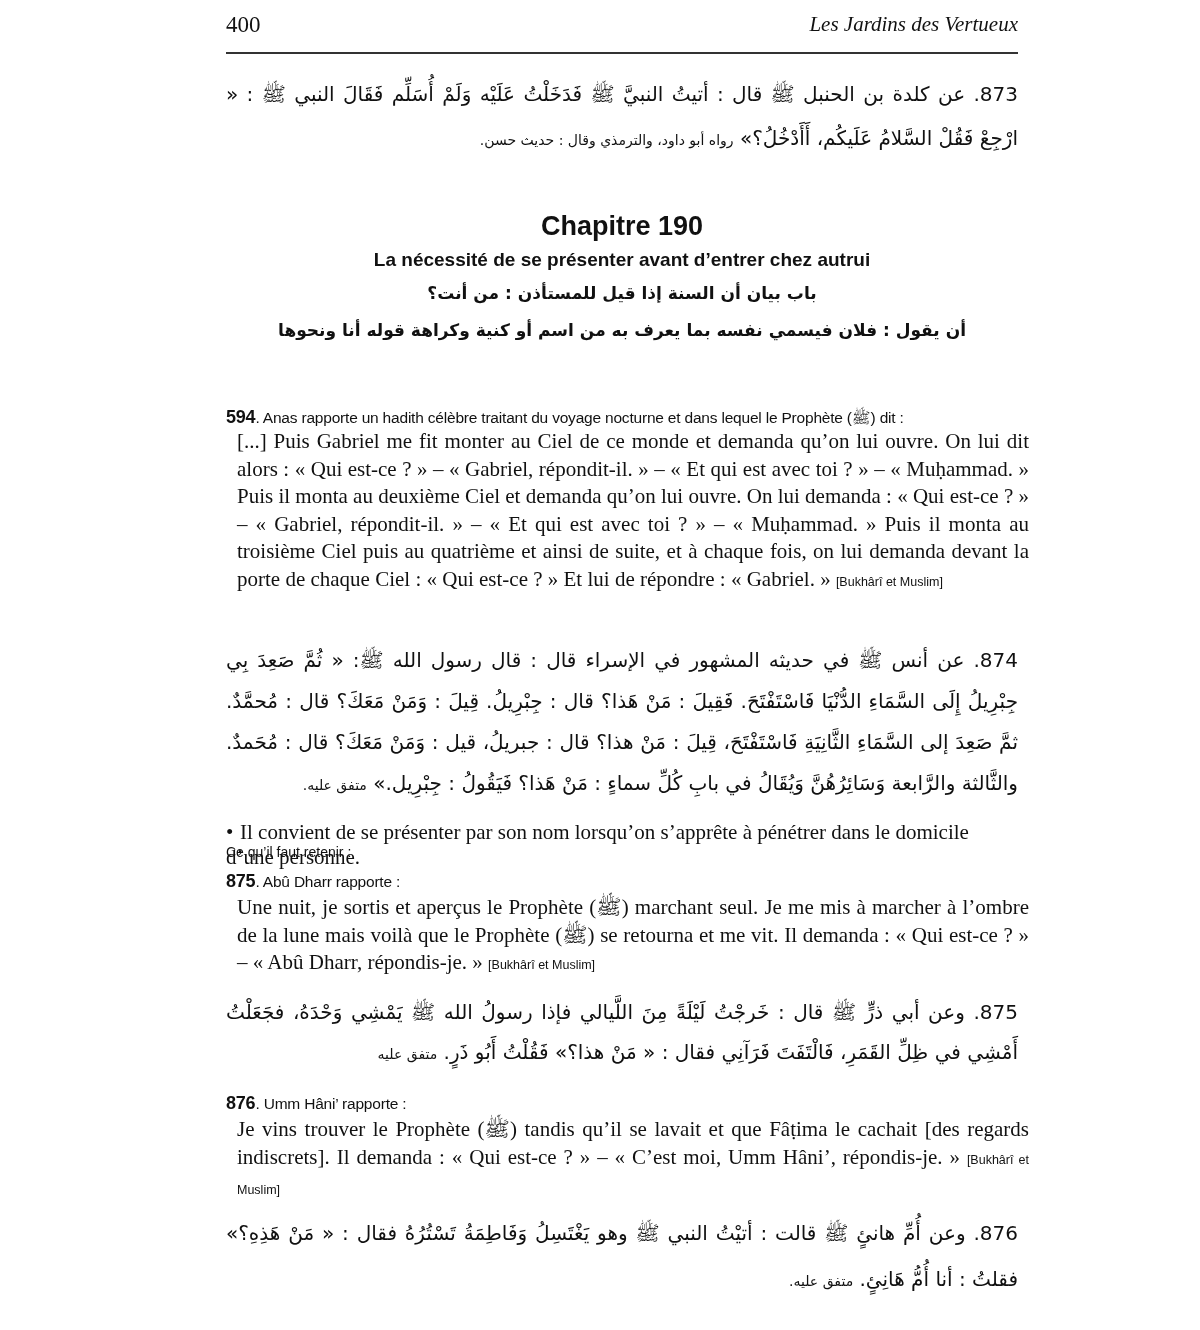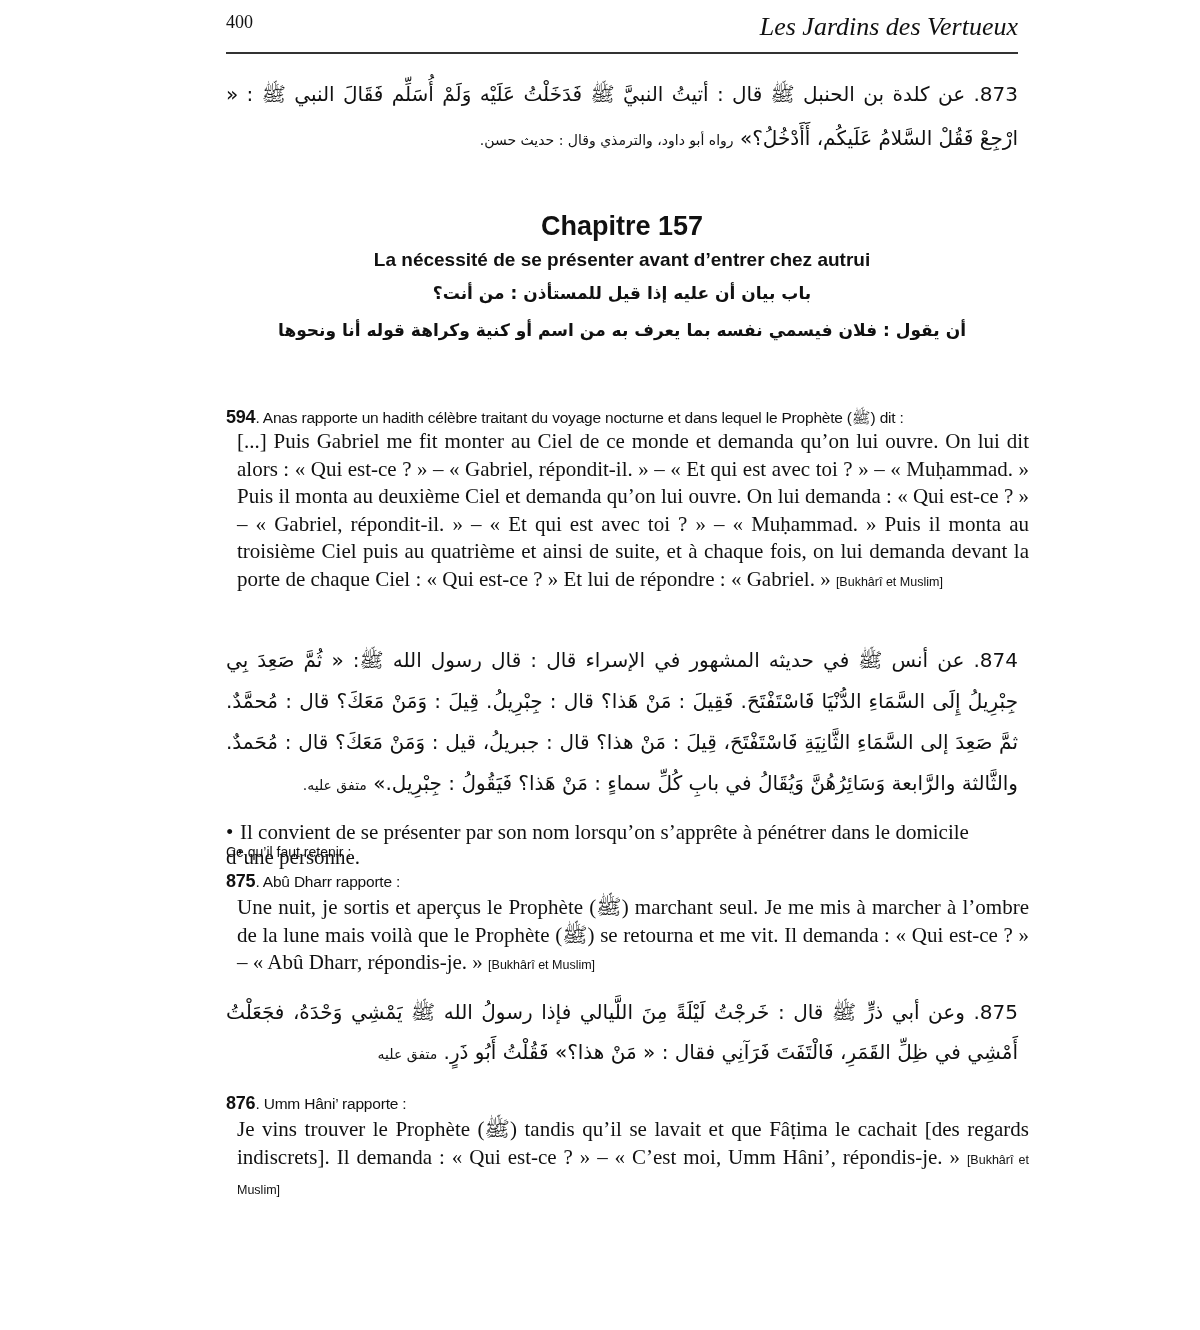--- a/index.html
+++ b/index.html
@@ -2,22 +2,22 @@
 <html><head>
   <meta charset="utf-8">
   <style>
     * { margin: 0; padding: 0; box-sizing: border-box; }
     html, body { width: 1200px; height: 1330px; background: #ffffff; }
     body { position: relative; color: #111; font-family: "Liberation Serif", serif; overflow: hidden; }
 
     .page { position: absolute; left: 226px; top: 0; width: 792px; height: 1330px; }
 
     .running-head { position: absolute; left: 0; top: 12px; width: 792px; height: 30px; }
-    .page-number { position: absolute; left: 0; top: 0; font-size: 18px; font-family: "Liberation Serif", serif; }
-    .book-title { position: absolute; right: 0; top: 0; font-size: 26px; font-style: italic; font-family: "Liberation Serif", serif; }
+    .page-number { position: absolute; left: 0; top: 0; font-size: 23px; font-family: "Liberation Serif", serif; }
+    .book-title { position: absolute; right: 0; top: 0; font-size: 21px; font-style: italic; font-family: "Liberation Serif", serif; }
     .head-rule { position: absolute; left: 0; top: 40px; width: 792px; height: 2px; background: #333; }
 
     .ar { direction: rtl; text-align: justify; text-align-last: right; font-family: "DejaVu Sans", sans-serif; }
     .ar-block { position: absolute; left: 0; width: 792px; font-size: 20px; line-height: 44px; }
     .ar-src { font-size: 14px; }
 
     .chapter { position: absolute; left: 0; top: 208px; width: 792px; text-align: center; }
     .chapter-num { font-family: "Liberation Sans", sans-serif; font-weight: bold; font-size: 27px; line-height: 36px; }
     .chapter-title { font-family: "Liberation Sans", sans-serif; font-weight: bold; font-size: 19px; line-height: 32px; }
     .chapter-ar1 { font-family: "DejaVu Sans", sans-serif; font-weight: bold; font-size: 17px; line-height: 34px; direction: rtl; }
@@ -42,23 +42,23 @@
     <span class="book-title">Les Jardins des Vertueux</span>
     <div class="head-rule"></div>
   </div>
 
   <div class="ar ar-block" style="top:72px;">
     <span>873. عن كلدة بن الحنبل ﷺ قال : أتيتُ النبيَّ ﷺ فَدَخَلْتُ عَلَيْه وَلَمْ أُسَلِّم فَقَالَ النبي ﷺ : « ارْجِعْ فَقُلْ السَّلامُ عَلَيكُم، أَأَدْخُلُ؟»</span>
     <span class="ar-src">رواه أبو داود، والترمذي وقال : حديث حسن.</span>
   </div>
 
   <div class="chapter">
-    <div class="chapter-num">Chapitre 157</div>
+    <div class="chapter-num">Chapitre 190</div>
     <div class="chapter-title">La nécessité de se présenter avant d’entrer chez autrui</div>
-    <div class="chapter-ar1">باب بيان أن عليه إذا قيل للمستأذن : من أنت؟</div>
+    <div class="chapter-ar1">باب بيان أن السنة إذا قيل للمستأذن : من أنت؟</div>
     <div class="chapter-ar2">أن يقول : فلان فيسمي نفسه بما يعرف به من اسم أو كنية وكراهة قوله أنا ونحوها</div>
   </div>
 
   <div class="hadith-head" style="top:406px;">
     <span class="hadith-num">594</span><span>. Anas rapporte un hadith célèbre traitant du voyage nocturne et dans lequel le Prophète (ﷺ) dit :</span>
   </div>
   <div class="hadith-body" style="top:428px;">
     <span>[...] Puis Gabriel me fit monter au Ciel de ce monde et demanda qu’on lui ouvre. On lui dit alors : « Qui est-ce ? » – « Gabriel, répondit-il. » – « Et qui est avec toi ? » – « Muḥammad. » Puis il monta au deuxième Ciel et demanda qu’on lui ouvre. On lui demanda : « Qui est-ce ? » – « Gabriel, répondit-il. » – « Et qui est avec toi ? » – « Muḥammad. » Puis il monta au troisième Ciel puis au quatrième et ainsi de suite, et à chaque fois, on lui demanda devant la porte de chaque Ciel : « Qui est-ce ? » Et lui de répondre : « Gabriel. » </span><span class="ref">[Bukhârî et Muslim]</span>
   </div>
   <div class="ar ar-block" style="top:640px; line-height:41px;">
@@ -81,14 +81,18 @@
     <span>875. وعن أبي ذرٍّ ﷺ قال : خَرجْتُ لَيْلَةً مِنَ اللَّيالي فإذا رسولُ الله ﷺ يَمْشِي وَحْدَهُ، فجَعَلْتُ أَمْشِي في ظِلِّ القَمَرِ، فَالْتَفَتَ فَرَآنِي فقال : « مَنْ هذا؟» فَقُلْتُ أَبُو ذَرٍ.</span>
     <span class="ar-src">متفق عليه</span>
   </div>
 
   <div class="hadith-head" style="top:1092px;">
     <span class="hadith-num">876</span><span>. Umm Hâni’ rapporte :</span>
   </div>
   <div class="hadith-body" style="top:1116px;">
     <span>Je vins trouver le Prophète (ﷺ) tandis qu’il se lavait et que Fâṭima le cachait [des regards indiscrets]. Il demanda : « Qui est-ce ? » – « C’est moi, Umm Hâni’, répondis-je. » </span><span class="ref">[Bukhârî et Muslim]</span>
   </div>
+  <div class="ar ar-block" style="top:1210px; line-height:46px;">
+    <span>876. وعن أُمِّ هانئٍ ﷺ قالت : أتيْتُ النبي ﷺ وهو يَغْتَسِلُ وَفَاطِمَةُ تَسْتُرُهُ فقال : « مَنْ هَذِهِ؟» فقلتُ : أنا أُمُّ هَانِئٍ.</span>
+    <span class="ar-src">متفق عليه.</span>
+  </div>
 
 </div>
 
 </body></html>

